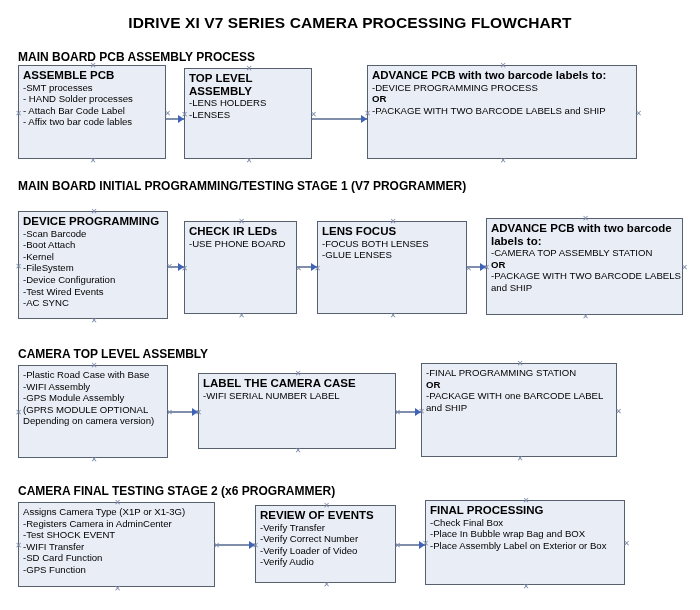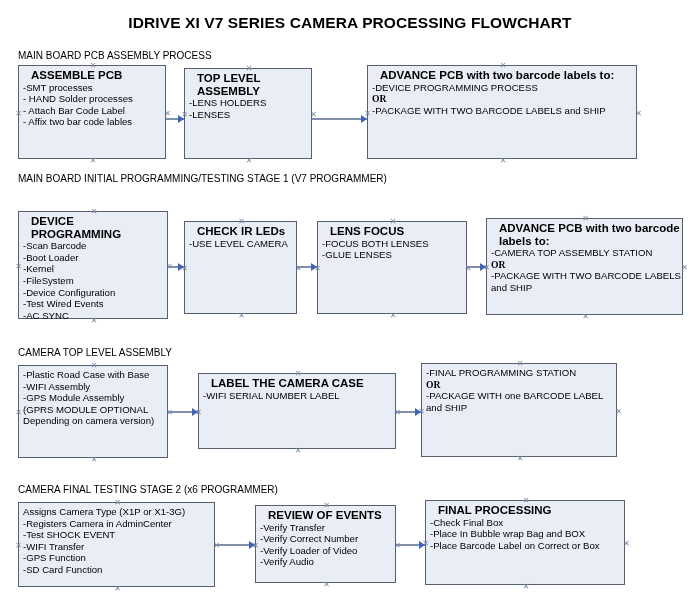--- a/index.html
+++ b/index.html
@@ -14,46 +14,45 @@
   #canvas{position:relative;width:640px;height:610px;border-radius:32px;}
 
   .title{
     position:absolute;top:14px;left:0;width:700px;
     text-align:center;
     font-size:15.5px;font-weight:bold;letter-spacing:0.1px;
   }
 
   .section-header{
     position:absolute;
-    font-size:10px;font-weight:normal;
+    font-size:12px;font-weight:bold;
     white-space:nowrap;
   }
 
   .node{
     position:absolute;
     background:#e9edf6;
     border:1.5px solid #57606e;
     box-sizing:border-box;
   }
   .node .body{
     padding:3px 2px 2px 4px;
   }
   .node .ttl{
     font-size:11.5px;font-weight:bold;
     line-height:12.6px;
     display:block;
     margin-bottom:0px;
-    margin-left:8px;
   }
   .node .ln{
     font-size:9.6px;line-height:11.6px;
     display:block;
     white-space:nowrap;
   }
-  .node .ln.b{font-weight:bold;font-family:Liberation Serif, serif;}
+  .node .ln.b{font-weight:bold;}
 
   
   .hx{
     position:absolute;
     width:7px;height:7px;
     color:#7b89a8;
     font-size:8px;line-height:7px;
     text-align:center;
     pointer-events:none;
     font-family:"DejaVu Sans", sans-serif;
@@ -105,41 +104,41 @@
           <span class="ttl">ADVANCE PCB with two barcode labels to:</span>
           <span class="ln">-DEVICE PROGRAMMING PROCESS</span>
           <span class="ln b">OR</span>
           <span class="ln">-PACKAGE WITH TWO BARCODE LABELS and SHIP</span>
         </div>
         <span class="hx" style="left: 131.5px; top: -4px;">✕</span>
         <span class="hx" style="left: 131.5px; top: 91px;">✕</span>
         <span class="hx" style="left: -4px; top: 43.5px;">✕</span>
         <span class="hx" style="left: 267px; top: 43.5px;">✕</span>
       </div>
-      <div class="section-header" style="left: 18px; top: 173px;">MAIN BOARD INITIAL PROGRAMMING/TESTING STAGE 1 (V7 PROGRAMMER)</div>
+      <div class="section-header" style="left: 18px; top: 179px;">MAIN BOARD INITIAL PROGRAMMING/TESTING STAGE 1 (V7 PROGRAMMER)</div>
       <div class="node" style="left: 18px; top: 211px; width: 150px; height: 108px;">
         <div class="body">
           <span class="ttl">DEVICE PROGRAMMING</span>
           <span class="ln">-Scan Barcode</span>
-          <span class="ln">-Boot Loader</span>
+          <span class="ln">-Boot Attach</span>
           <span class="ln">-Kernel</span>
           <span class="ln">-FileSystem</span>
           <span class="ln">-Device Configuration</span>
           <span class="ln">-Test Wired Events</span>
           <span class="ln">-AC SYNC</span>
         </div>
         <span class="hx" style="left: 71.5px; top: -4px;">✕</span>
         <span class="hx" style="left: 71.5px; top: 105px;">✕</span>
         <span class="hx" style="left: -4px; top: 50.5px;">✕</span>
         <span class="hx" style="left: 147px; top: 50.5px;">✕</span>
       </div>
       <div class="node" style="left: 184px; top: 221px; width: 113px; height: 93px;">
         <div class="body">
           <span class="ttl">CHECK IR LEDs</span>
-          <span class="ln">-USE LEVEL CAMERA</span>
+          <span class="ln">-USE PHONE BOARD</span>
         </div>
         <span class="hx" style="left: 53px; top: -4px;">✕</span>
         <span class="hx" style="left: 53px; top: 90px;">✕</span>
         <span class="hx" style="left: -4px; top: 43px;">✕</span>
         <span class="hx" style="left: 110px; top: 43px;">✕</span>
       </div>
       <div class="node" style="left: 317px; top: 221px; width: 150px; height: 93px;">
         <div class="body">
           <span class="ttl">LENS FOCUS</span>
           <span class="ln">-FOCUS BOTH LENSES</span>
@@ -199,22 +198,22 @@
         <span class="hx" style="left: -4px; top: 43.5px;">✕</span>
         <span class="hx" style="left: 193px; top: 43.5px;">✕</span>
       </div>
       <div class="section-header" style="left: 18px; top: 484px;">CAMERA FINAL TESTING STAGE 2 (x6 PROGRAMMER)</div>
       <div class="node" style="left: 18px; top: 502px; width: 197px; height: 85px;">
         <div class="body">
           <span class="ln">Assigns Camera Type (X1P or X1-3G)</span>
           <span class="ln">-Registers Camera in AdminCenter</span>
           <span class="ln">-Test SHOCK EVENT</span>
           <span class="ln">-WIFI Transfer</span>
+          <span class="ln">-SD Card Function</span>
           <span class="ln">-GPS Function</span>
-          <span class="ln">-SD Card Function</span>
         </div>
         <span class="hx" style="left: 95px; top: -4px;">✕</span>
         <span class="hx" style="left: 95px; top: 82px;">✕</span>
         <span class="hx" style="left: -4px; top: 39px;">✕</span>
         <span class="hx" style="left: 194px; top: 39px;">✕</span>
       </div>
       <div class="node" style="left: 255px; top: 505px; width: 141px; height: 78px;">
         <div class="body">
           <span class="ttl">REVIEW OF EVENTS</span>
           <span class="ln">-Verify Transfer</span>
@@ -225,21 +224,21 @@
         <span class="hx" style="left: 67px; top: -4px;">✕</span>
         <span class="hx" style="left: 67px; top: 75px;">✕</span>
         <span class="hx" style="left: -4px; top: 35.5px;">✕</span>
         <span class="hx" style="left: 138px; top: 35.5px;">✕</span>
       </div>
       <div class="node" style="left: 425px; top: 500px; width: 200px; height: 85px;">
         <div class="body">
           <span class="ttl">FINAL PROCESSING</span>
           <span class="ln"> -Check Final Box</span>
           <span class="ln">-Place In Bubble wrap Bag and BOX</span>
-          <span class="ln">-Place Barcode Label on Correct or Box</span>
+          <span class="ln">-Place Assembly Label on Exterior or Box</span>
         </div>
         <span class="hx" style="left: 96.5px; top: -4px;">✕</span>
         <span class="hx" style="left: 96.5px; top: 82px;">✕</span>
         <span class="hx" style="left: -4px; top: 39px;">✕</span>
         <span class="hx" style="left: 197px; top: 39px;">✕</span>
       </div>
     </div>
   <div id="connectors-layer">
       <div class="conn" style="left: 166px; top: 118px; width: 18px;"></div>
       <div class="arrowhead" style="left: 178px; top: 115px;"></div>

